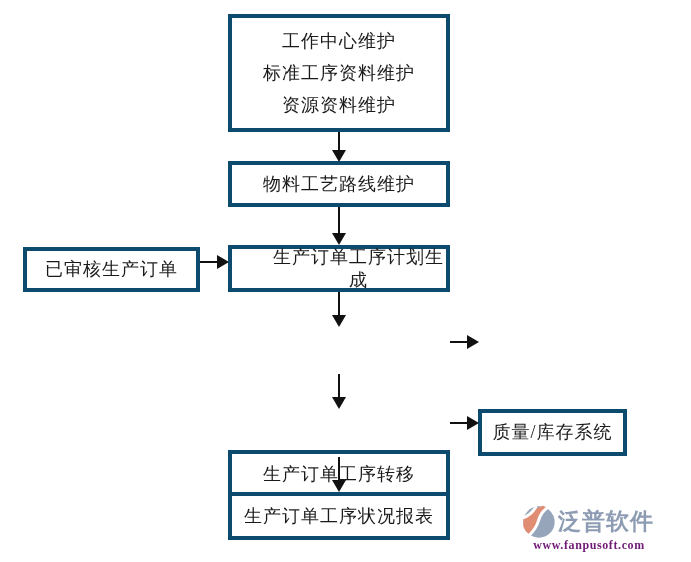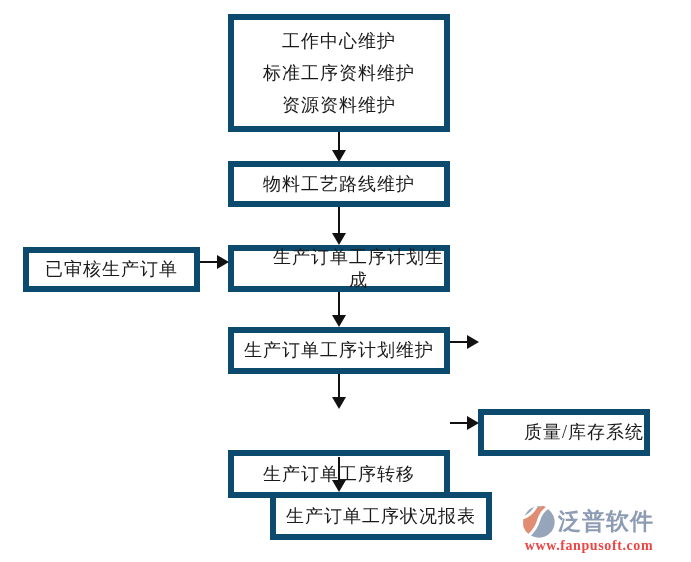--- a/index.html
+++ b/index.html
@@ -2,36 +2,36 @@
 <html><head>
 <meta charset="utf-8">
 <style>
   html,body { margin:0; padding:0; background:#ffffff; }
   .canvas {
     position:relative; width:691px; height:562px; background:#ffffff;
     font-family:"Liberation Serif","DejaVu Serif",serif; overflow:hidden;
   }
   .node {
     position:absolute; box-sizing:border-box;
-    border:6px solid #0c4a6e; background:#ffffff;
+    border:4px solid #0c4a6e; background:#ffffff;
     display:flex; align-items:center; justify-content:center;
     font-size:18px; color:#1a1a1a; letter-spacing:1px; text-align:center;
     line-height:1.25;
   }
   .node.multi { flex-direction:column; line-height:32px; }
   
   .b1 { left:228px; top:14px;  width:222px; height:118px; }
   .b2 { left:228px; top:161px; width:222px; height:46px; }
   .b3 { left:228px; top:245px; width:222px; height:47px;padding-left:39px; }
   .b4 { left:228px; top:327px; width:222px; height:47px; }
   .b5 { left:228px; top:409px; width:222px; height:48px;margin-top:41px; }
-  .b6 { left:228px; top:492px; width:222px; height:48px;margin-left:42px; }
+  .b6 { left:228px; top:492px; width:222px; height:48px; }
   .left1  { left:23px;  top:247px; width:177px; height:45px; }
   .right1 { left:478px; top:327px; width:174px; height:47px; }
-  .right2 { left:478px; top:409px; width:172px; height:47px;justify-content:flex-end; }
+  .right2 { left:478px; top:409px; width:149px; height:47px; }
 
   
   .vline { position:absolute; width:2px; background:#111; left:338px; }
   .v1 { top:132px; height:18px; }
   .v2 { top:207px; height:26px; }
   .v3 { top:292px; height:23px; }
   .v4 { top:374px; height:23px; }
   .v5 { top:457px; height:23px; }
   .vhead {
     position:absolute; left:332px; width:0; height:0;
@@ -54,21 +54,21 @@
 
   
   .logo { position:absolute; left:520px; top:503px; width:138px; }
   .logo-top { display:flex; align-items:center; }
   .logo-icon { width:38px; height:38px; flex:0 0 38px; }
   .brand {
     font-size:23px; font-weight:bold; color:#8d9cb3;
     letter-spacing:1px; line-height:38px; white-space:nowrap;
   }
   .url {
-    font-size:14px; font-weight:bold; color:#ef4444;
+    font-size:12px; font-weight:bold; color:#701a75;
     letter-spacing:0.6px; margin-top:-3px; text-align:center; white-space:nowrap;
   }
   .icon-blue { fill:#97a5ba; }
   .icon-orange { fill:#e08d73; }
   .icon-cut { stroke:#ffffff; stroke-width:3.2; fill:none; stroke-linecap:round; }
 </style>
 </head>
 <body>
 
 <div class="canvas">
@@ -84,23 +84,20 @@
   </div>
 
   <div class="node left1">
     <span>已审核生产订单</span>
   </div>
 
   <div class="node b3">
     <span>生产订单工序计划生成</span>
   </div>
 
-  <div class="node b4">
-    <span>生产订单工序计划维护</span>
-  </div>
 
 
   <div class="node b5">
     <span>生产订单工序转移</span>
   </div>
 
   <div class="node right2">
     <span>质量/库存系统</span>
   </div>
 

